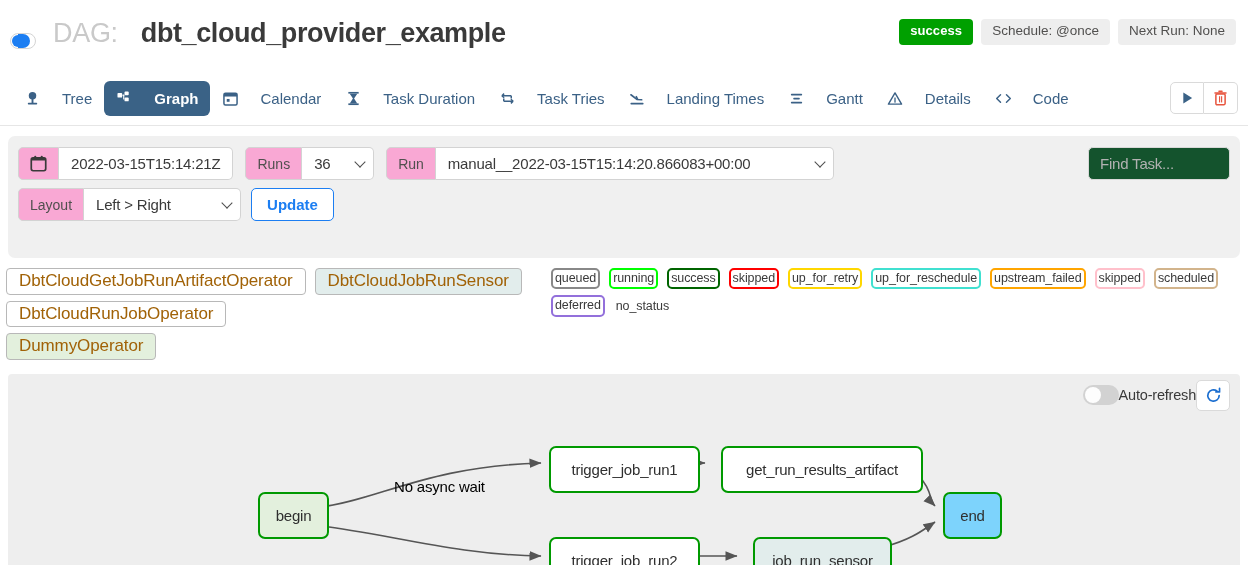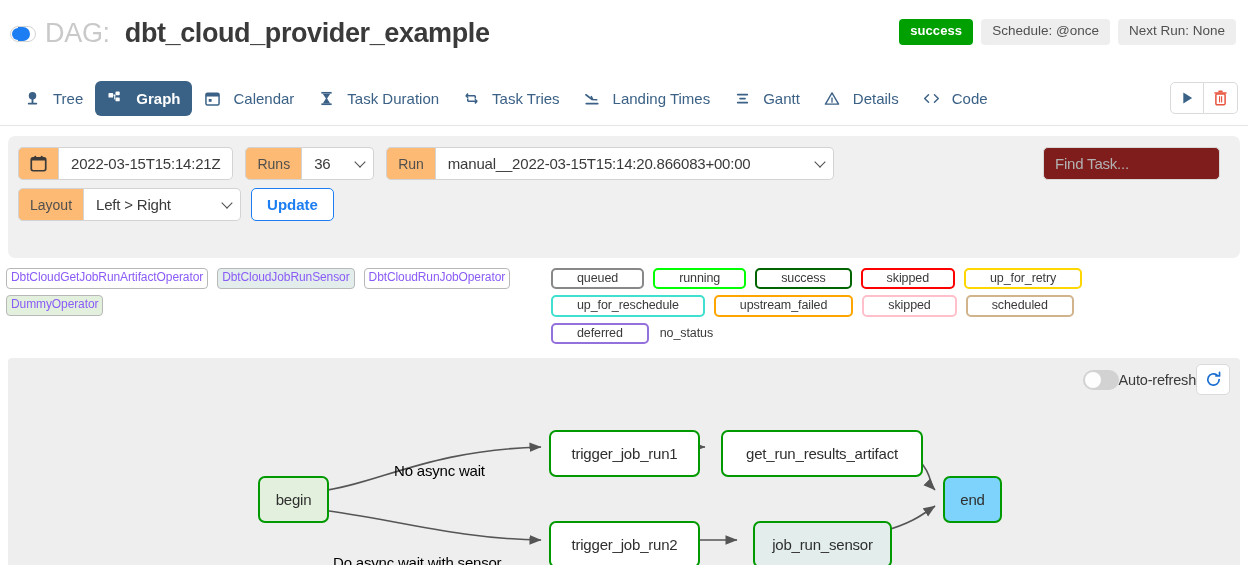--- a/index.html
+++ b/index.html
@@ -11,21 +11,21 @@
     color: #51504f;
     overflow: hidden;
   }
 
   
   .header {
     position: relative;
     height: 72px;
     padding: 18px 14px 0 10px;
   }
-  .dag-title-row { display: flex; align-items: center; gap: 9px; }
+  .dag-title-row { display: flex; align-items: flex-end; gap: 17px; }
   .pause-toggle {
     width: 26px; height: 16px; border-radius: 9px;
     background: #ffffff; border: 1px solid #d4d4d4;
     position: relative; flex: 0 0 auto; cursor: pointer;
   }
   .pause-toggle::after {
     content: ""; position: absolute; left: 1px; top: 1px;
     width: 12px; height: 12px; border-radius: 50%;
     background: #1c7ef2;
   }
@@ -56,21 +56,21 @@
 
   
   .tabs-row {
     position: relative;
     display: flex; align-items: center;
     padding: 0 10px 0 12px;
     height: 54px;
     border-bottom: 1px solid #e6e6e6;
   }
   .tab {
-    display: flex; align-items: center; gap: 12px;
+    display: flex; align-items: center; gap: 21px;
     font-size: 15px; color: #3b6186;
     padding: 9px 12px; border-radius: 6px;
     cursor: pointer; white-space: nowrap;
   }
   .tab.active { background: #3a6286; color: #ffffff; font-weight: 700; }
   .tab-ico { display: inline-flex; align-items: center; justify-content: center; width: 17px; height: 17px; }
   .tab-ico svg { display: block; }
 
   .tabs-actions {
     position: absolute; right: 10px; top: 10px;
@@ -90,21 +90,21 @@
     background: #f0f0f0;
     border-radius: 7px;
     padding: 11px 10px 29px;
     position: relative;
   }
   .ctrl-line { display: flex; align-items: center; gap: 0; margin-bottom: 8px; }
   .ctrl-line:last-child { margin-bottom: 0; }
 
   .input-group { display: flex; align-items: stretch; }
   .ig-addon {
-    background: #fdba74; border: 1px solid #d3d3d3;
+    background: #f9a8d4; border: 1px solid #d3d3d3;
     display: flex; align-items: center; justify-content: center;
     padding: 0 11px; font-size: 14px; color: #51504f;
     border-radius: 5px 0 0 5px;
   }
   .ig-field {
     background: #ffffff; border: 1px solid #d3d3d3; border-left: none;
     padding: 6px 12px; font-size: 15px; color: #3a3a3a;
     border-radius: 0 5px 5px 0; height: 33px;
     display: flex; align-items: center; letter-spacing: -0.2px;
   }
@@ -125,40 +125,40 @@
   .cal-ico { width: 17px; height: 17px; }
 
   .btn-update {
     margin-left: 10px;
     background: #ffffff; border: 1px solid #1c7ef2; color: #1c7ef2;
     font-size: 15px; font-weight: 700; padding: 6px 15px;
     border-radius: 5px; height: 33px; cursor: pointer;
     display: flex; align-items: center;
   }
   .find-task {
-    position: absolute; right: 20px; top: 11px;
-    width: 177px; height: 33px;
-    background: #7f1d1d; border: 1px solid #d8d8d8; border-radius: 5px;
+    position: absolute; right: 10px; top: 11px;
+    width: 142px; height: 33px;
+    background: #14532d; border: 1px solid #d8d8d8; border-radius: 5px;
     display: flex; align-items: center; padding: 0 11px;
     font-size: 15px; color: #b2b2b2; letter-spacing: -0.2px;
   }
 
   
   .legend-area { padding: 10px 6px 8px; }
   .legend-row { display: flex; align-items: center; flex-wrap: wrap; gap: 6px 9px; }
   .op-chip {
-    font-size: 12px; color: #8b5cf6;
+    font-size: 17px; color: #a16207;
     border: 1px solid #b8b8b8; border-radius: 4px;
-    padding: 2px 4px 3px; line-height: 1.15; white-space: nowrap;
+    padding: 2px 12px 3px; line-height: 1.15; white-space: nowrap;
     letter-spacing: -0.1px;
   }
   .status-chip {
     font-size: 12.5px; color: #3a3a3a;
     border: 2px solid #999; border-radius: 5px;
-    padding: 1px 24px 2px; line-height: 1.15; white-space: nowrap;
+    padding: 1px 2px 2px; line-height: 1.15; white-space: nowrap;
     background: #ffffff; letter-spacing: -0.1px; cursor: pointer;
   }
   .status-plain {
     font-size: 12.5px; color: #3a3a3a; padding: 1px 2px; letter-spacing: -0.1px;
   }
 
   .legend-grid { display: flex; }
   .legend-ops { width: 545px; }
   .legend-status { flex: 1; }
   .legend-line2 { margin-top: 6px; }

